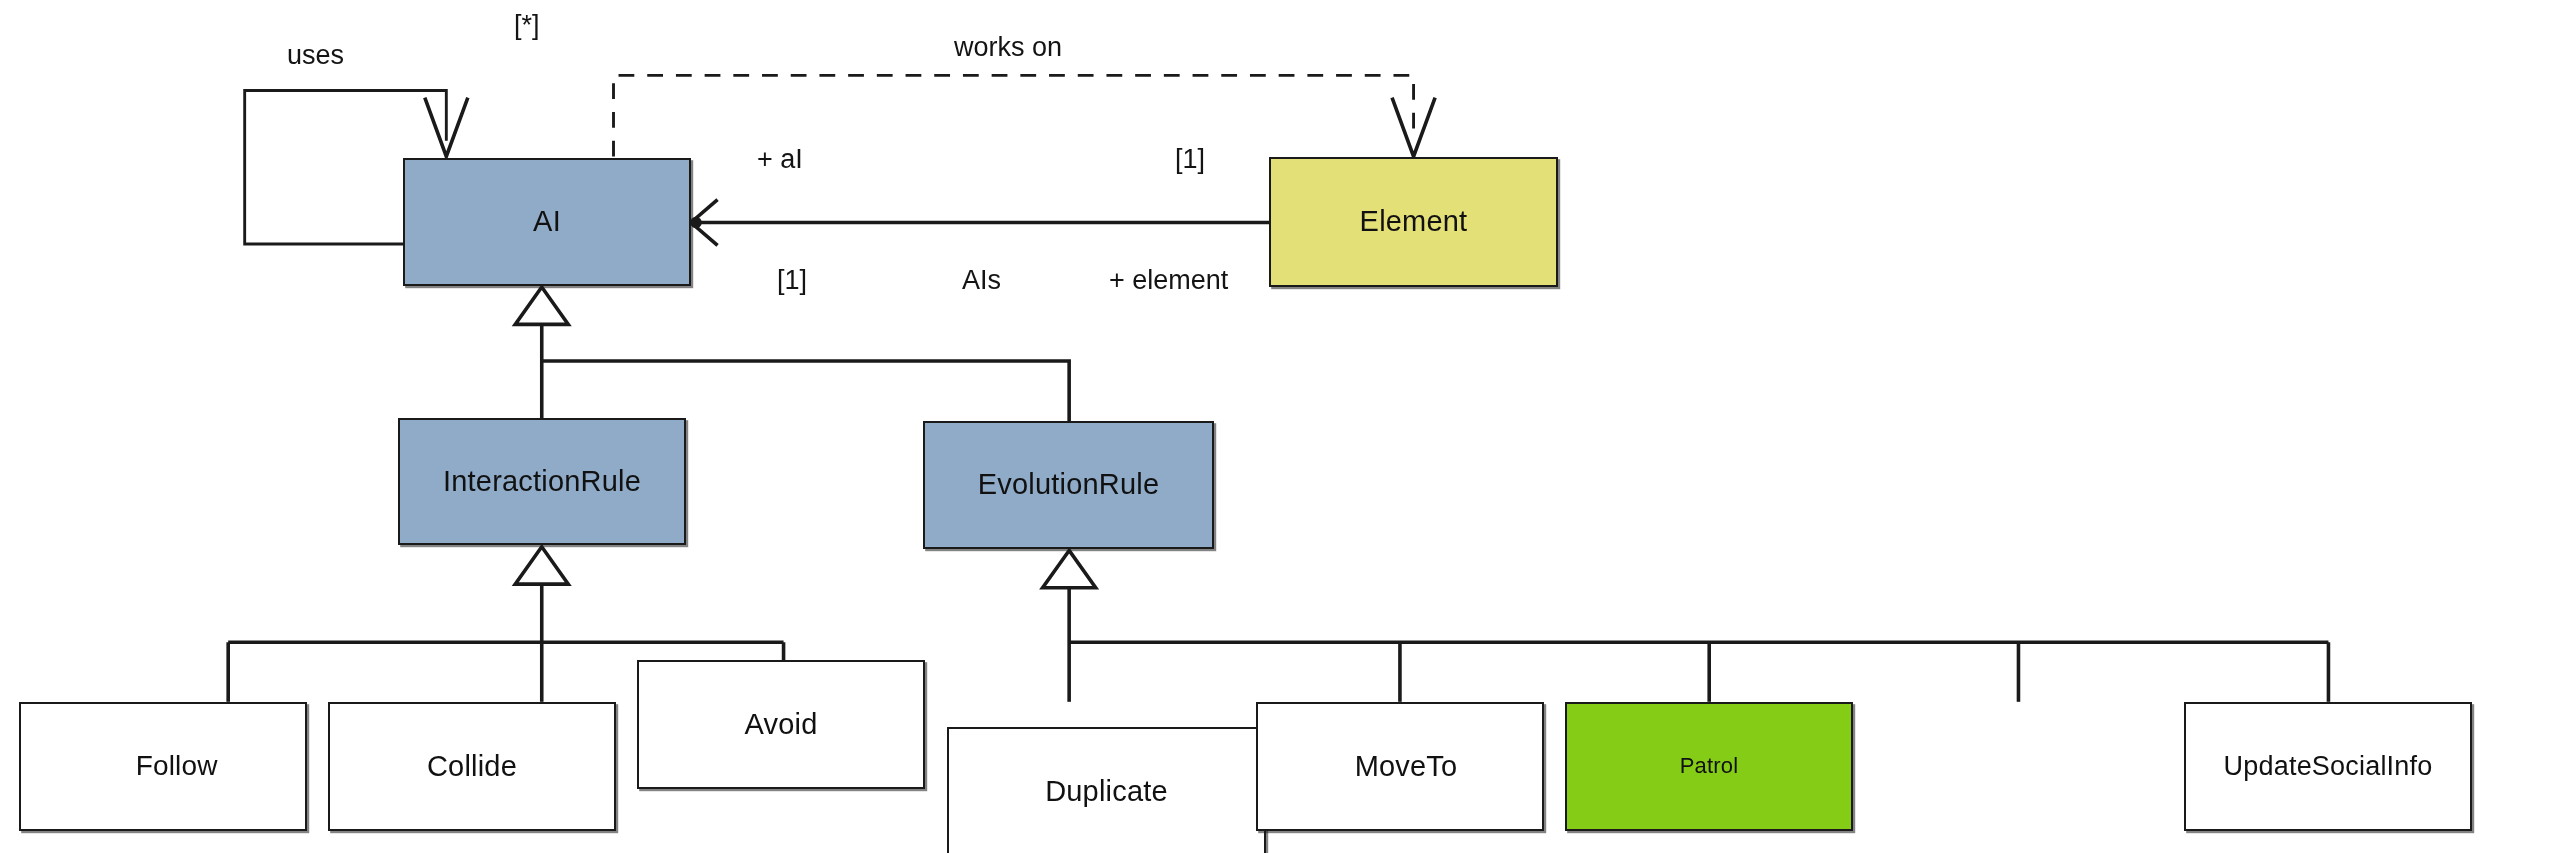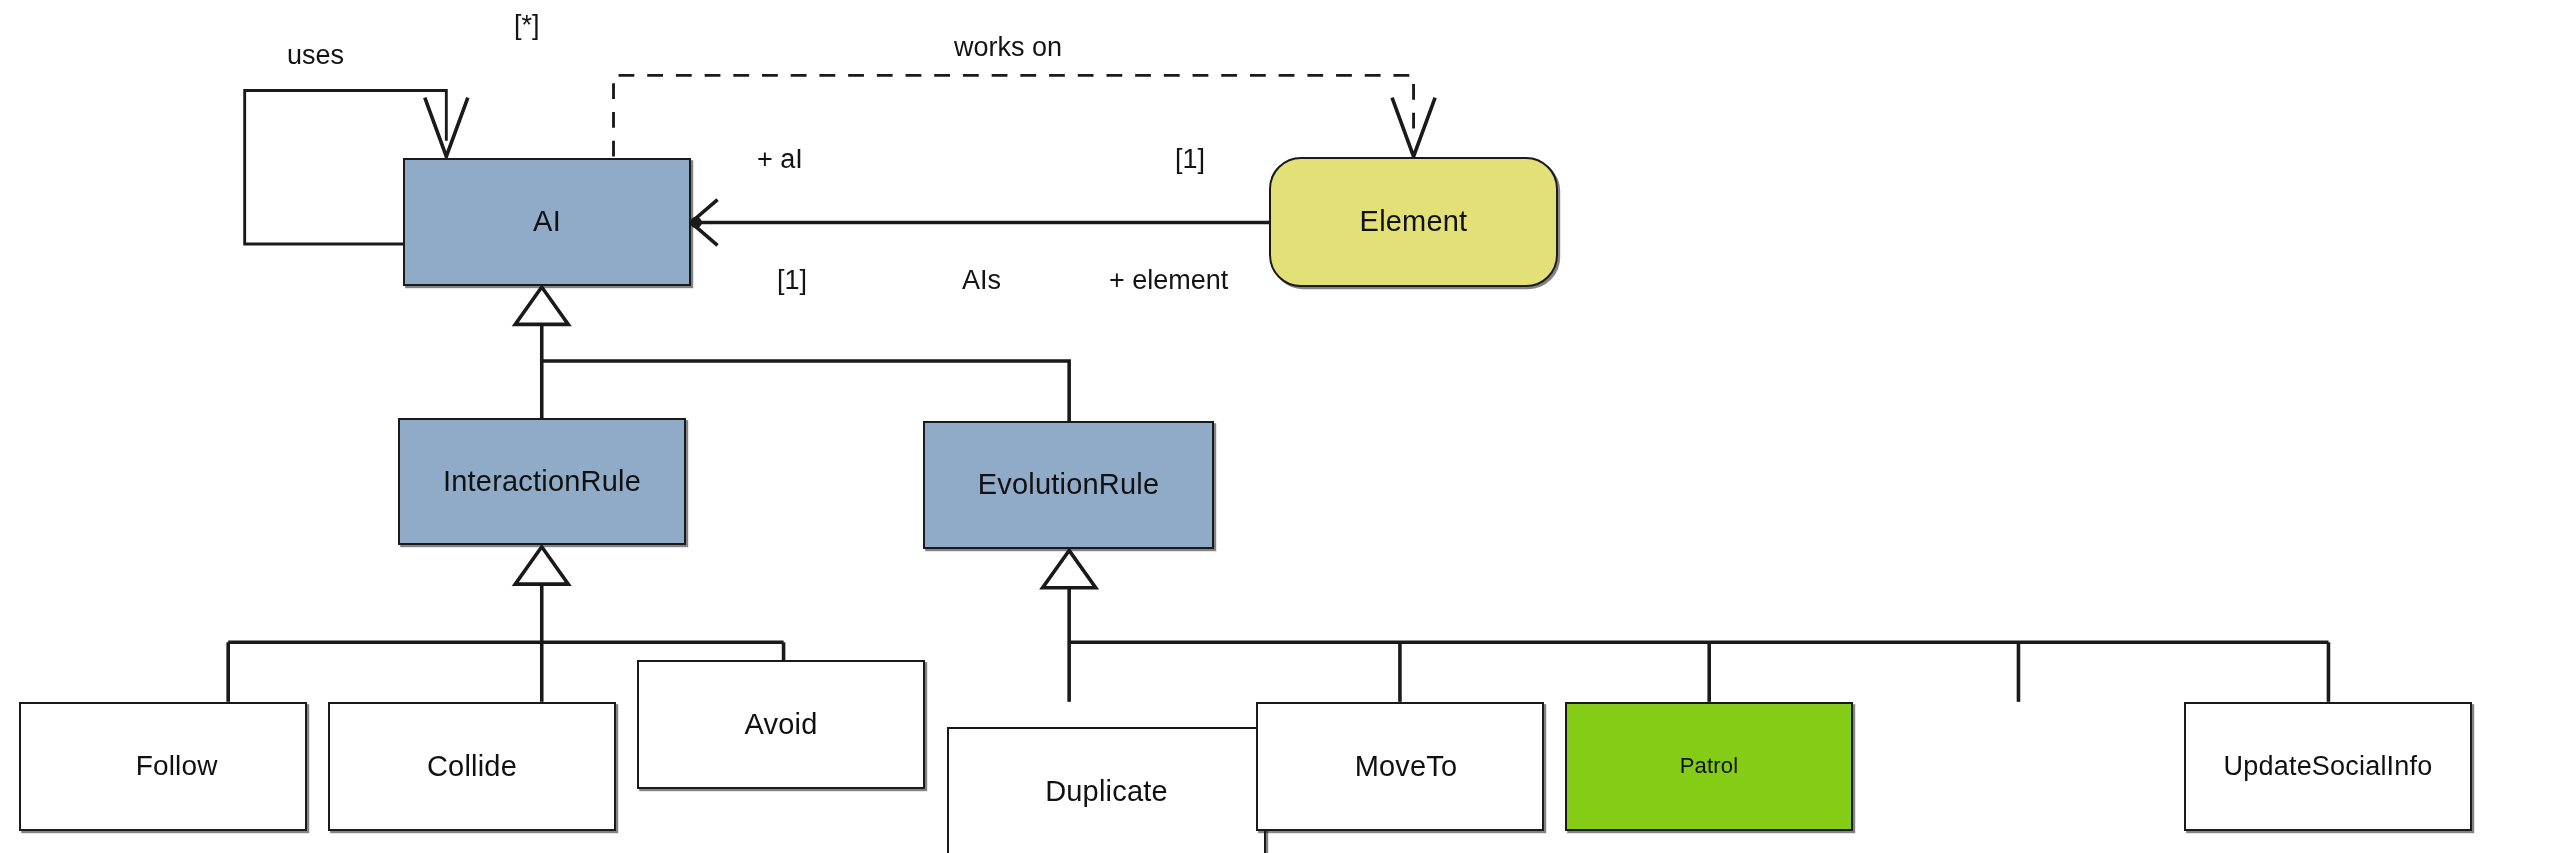--- a/index.html
+++ b/index.html
@@ -96,21 +96,21 @@
       <path d="M 1490 895 L 3245 895" fill="none" stroke="#1a1a1a" stroke-width="5"></path>
       <path d="M 1951 895 L 1951 978" fill="none" stroke="#1a1a1a" stroke-width="5"></path>
       <path d="M 2382 895 L 2382 978" fill="none" stroke="#1a1a1a" stroke-width="5"></path>
       <path d="M 2813 895 L 2813 978" fill="none" stroke="#1a1a1a" stroke-width="5"></path>
       <path d="M 3245 895 L 3245 978" fill="none" stroke="#1a1a1a" stroke-width="5"></path>
     </g>
   </svg>
 
   <div class="uml-class shadowed" style="left:403px; top:158px; width:288px; height:128px; background:#8fabc8; font-size:29px;">AI</div>
 
-  <div class="uml-class shadowed" style="left:1269px; top:157px; width:289px; height:130px; background:#e3e078; font-size:29px;border-radius:32px;">Element</div>
+  <div class="uml-class shadowed" style="left:1269px; top:157px; width:289px; height:130px; background:#e3e078; font-size:29px;">Element</div>
 
   <div class="uml-class shadowed" style="left:923px; top:421px; width:291px; height:128px; background:#8fabc8; font-size:29px;">EvolutionRule</div>
 
   <div class="uml-class shadowed" style="left:398px; top:418px; width:288px; height:127px; background:#8fabc8; font-size:29px;">InteractionRule</div>
 
   <div class="uml-class shadowed" style="left:18.7px; top:702px; width:288px; height:129px; background:#ffffff; font-size:28px;padding-left:28px;">Follow</div>
 
   <div class="uml-class shadowed" style="left:328px; top:702px; width:288px; height:129px; background:#ffffff; font-size:29px;">Collide</div>
 
   <div class="uml-class shadowed" style="left:637px; top:660px; width:288px; height:129px; background:#ffffff; font-size:29px;">Avoid</div>

